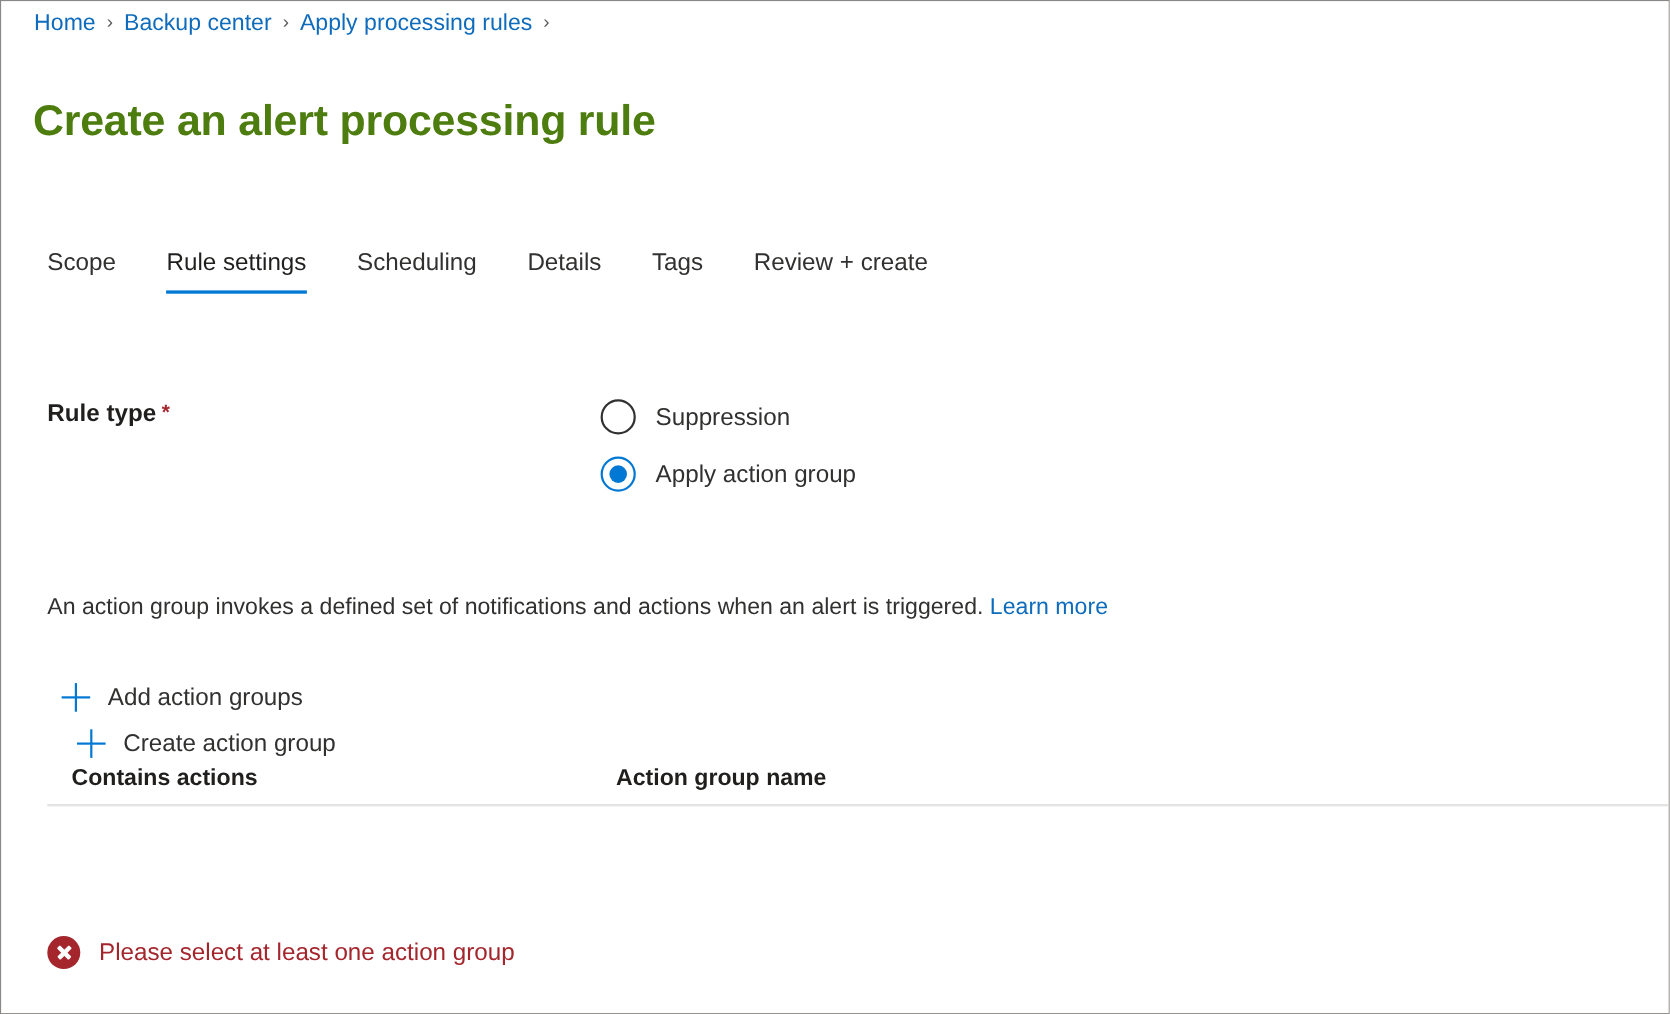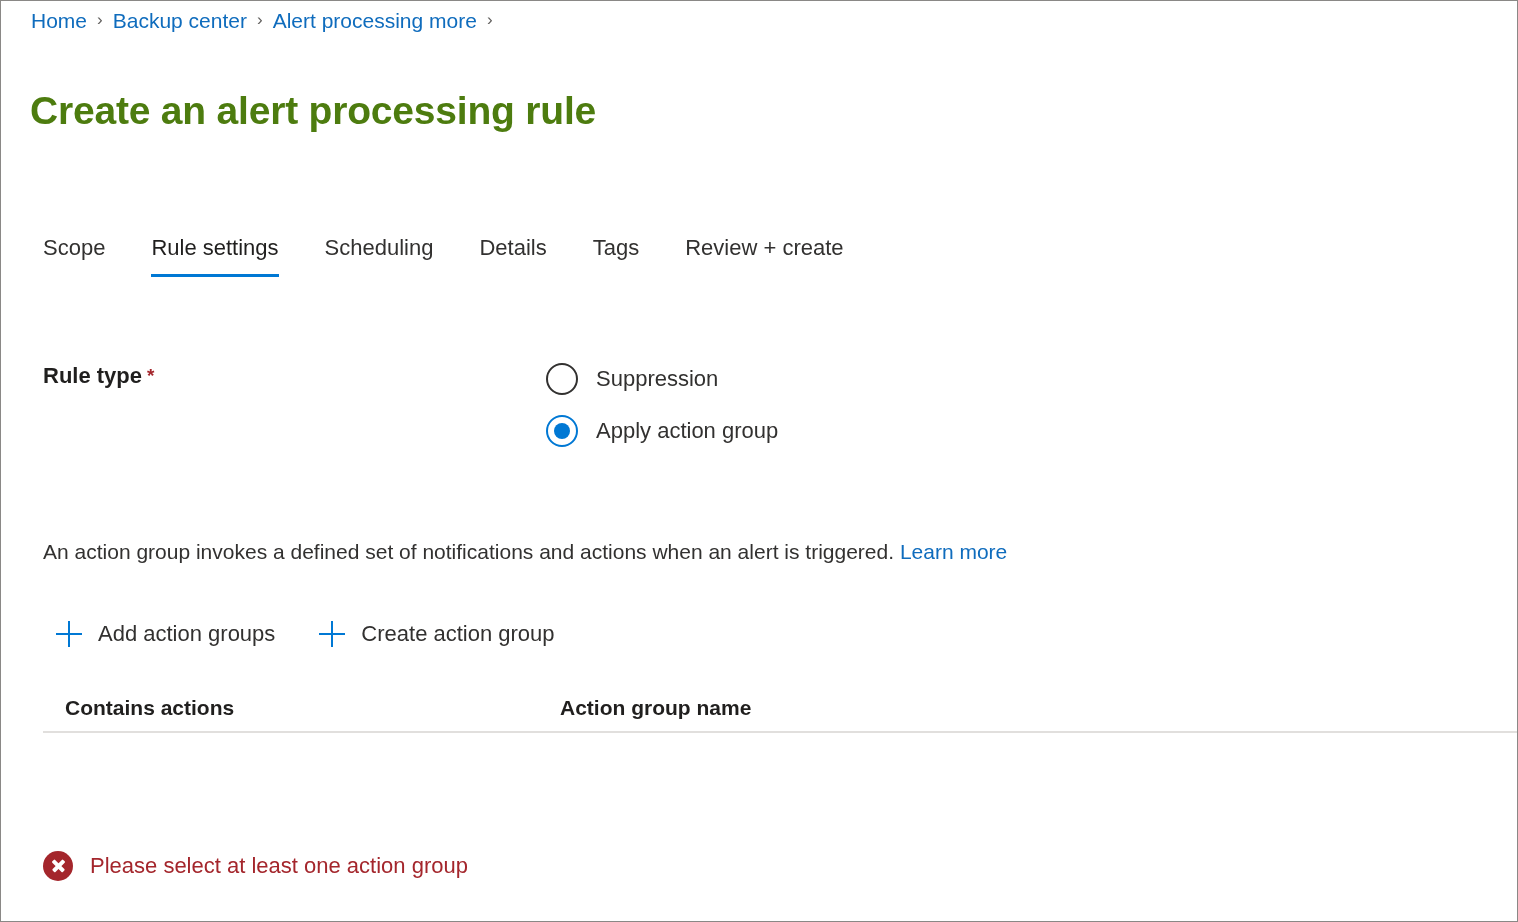--- a/index.html
+++ b/index.html
@@ -61,21 +61,21 @@
     line-height: 52px;
     white-space: nowrap;
   }
 
   
   .tabs {
     position: absolute;
     left: 42px;
     top: 222px;
     display: flex;
-    align-items: flex-end;
+    align-items: flex-start;
     height: 54px;
   }
   .tab {
     position: relative;
     font-size: 22px;
     color: #323130;
     padding: 0 0 14px 0;
     margin-right: 46px;
     cursor: pointer;
     white-space: nowrap;
@@ -176,20 +176,21 @@
     text-decoration: none;
   }
 
   
   .commandbar {
     position: absolute;
     left: 55px;
     top: 612px;
     display: flex;
     align-items: center;
+    flex-direction: column;
   }
   .cmd-btn {
     display: flex;
     align-items: center;
     cursor: pointer;
     margin-right: 44px;
     height: 42px;
     white-space: nowrap;
   }
   .cmd-btn:last-child { margin-right: 0; }
@@ -303,21 +304,21 @@
 </head>
 <body>
 
 <div class="page">
 
   <nav class="breadcrumb">
     <span class="crumb-link">Home</span>
     <span class="crumb-sep">›</span>
     <span class="crumb-link">Backup center</span>
     <span class="crumb-sep">›</span>
-    <span class="crumb-link">Alert processing more</span>
+    <span class="crumb-link">Apply processing rules</span>
     <span class="crumb-sep">›</span>
   </nav>
 
   <h1 class="page-title">Create an alert processing rule</h1>
 
   <div class="tabs">
     <div class="tab">
       <span>Scope</span>
     </div>
     <div class="tab active">

